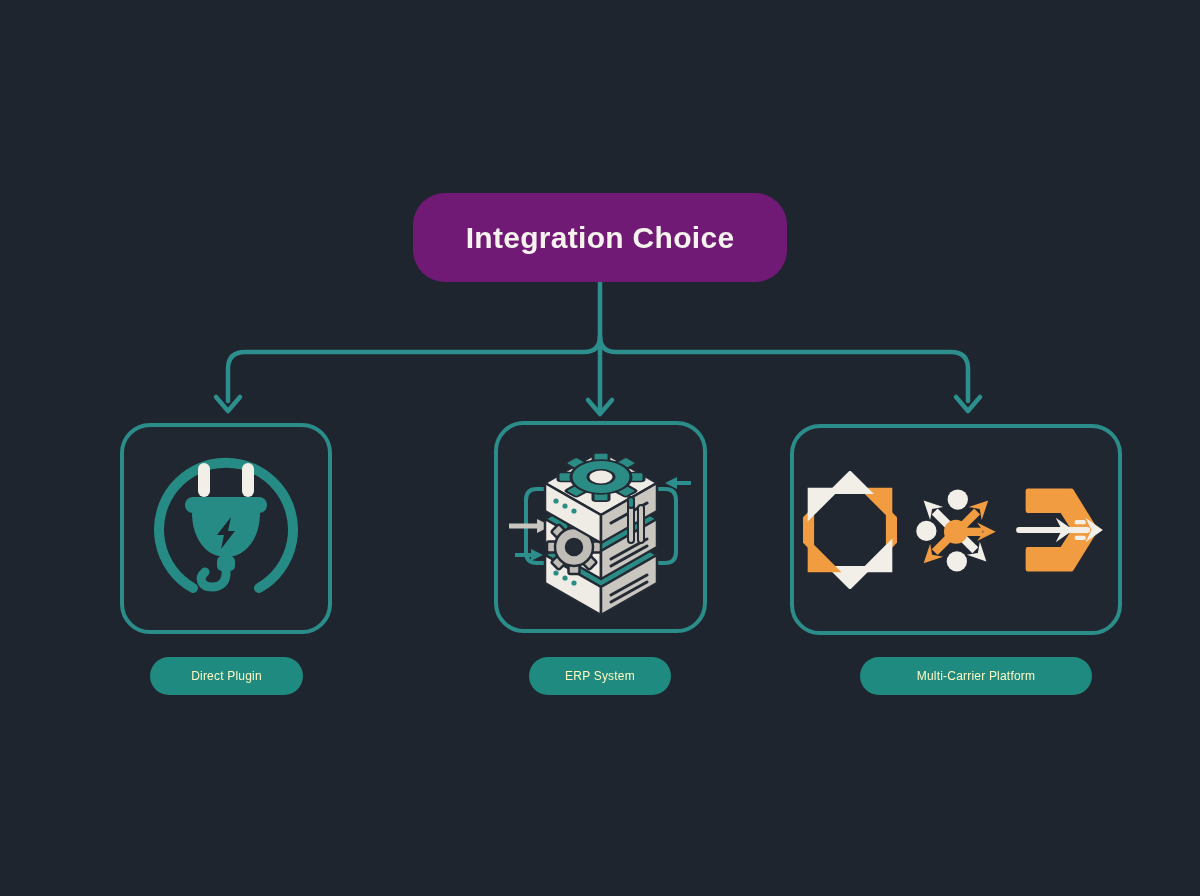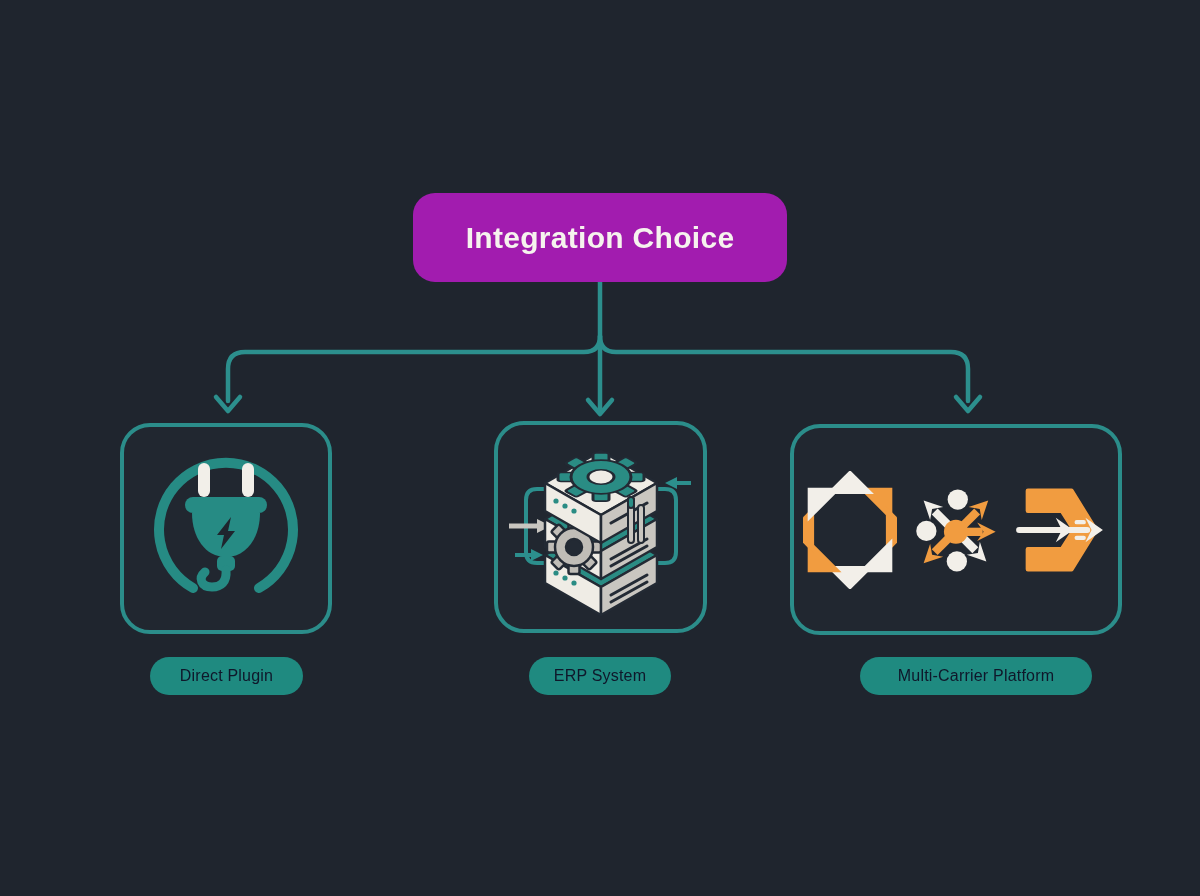--- a/index.html
+++ b/index.html
@@ -4,39 +4,39 @@
 <style>
   html,body{margin:0;padding:0;background:#14181f;}
   .canvas{
     position:relative;width:1200px;height:896px;overflow:hidden;
     background:#1f252e;
     font-family:"Liberation Sans", sans-serif;
   }
   .connectors{position:absolute;left:0;top:0;pointer-events:none;}
   .root-node{
     position:absolute;left:413px;top:193px;width:374px;height:89px;
-    background:#a21caf;border-radius:22px;
+    background:#701a75;border-radius:32px;
     display:flex;align-items:center;justify-content:center;
   }
   .root-node span{
     color:#f6f3ee;font-size:30px;font-weight:bold;letter-spacing:.3px;
   }
   .option-card{
     position:absolute;border:4.5px solid #2b8d8a;border-radius:30px;
     background:rgba(255,255,255,0.012);
     display:flex;align-items:center;justify-content:center;
   }
   .card-left{left:120px;top:423px;width:204px;height:203px;}
   .card-mid{left:494px;top:421px;width:205px;height:204px;}
   .card-right{left:790px;top:424px;width:324px;height:203px;gap:10px;}
   .pill{
     position:absolute;top:657px;height:38px;border-radius:19px;
     background:#1f8a80;display:flex;align-items:center;justify-content:center;
   }
-  .pill span{color:#0f172a;font-size:16px;font-weight:500;letter-spacing:.2px;}
+  .pill span{color:#fef9c3;font-size:12px;font-weight:500;letter-spacing:.2px;}
   .pill-left{left:150px;width:153px;}
   .pill-mid{left:529px;width:142px;}
   .pill-right{left:860px;width:232px;}
   svg{display:block;}
 </style>
 </head>
 <body>
 
 <div class="canvas">
 

